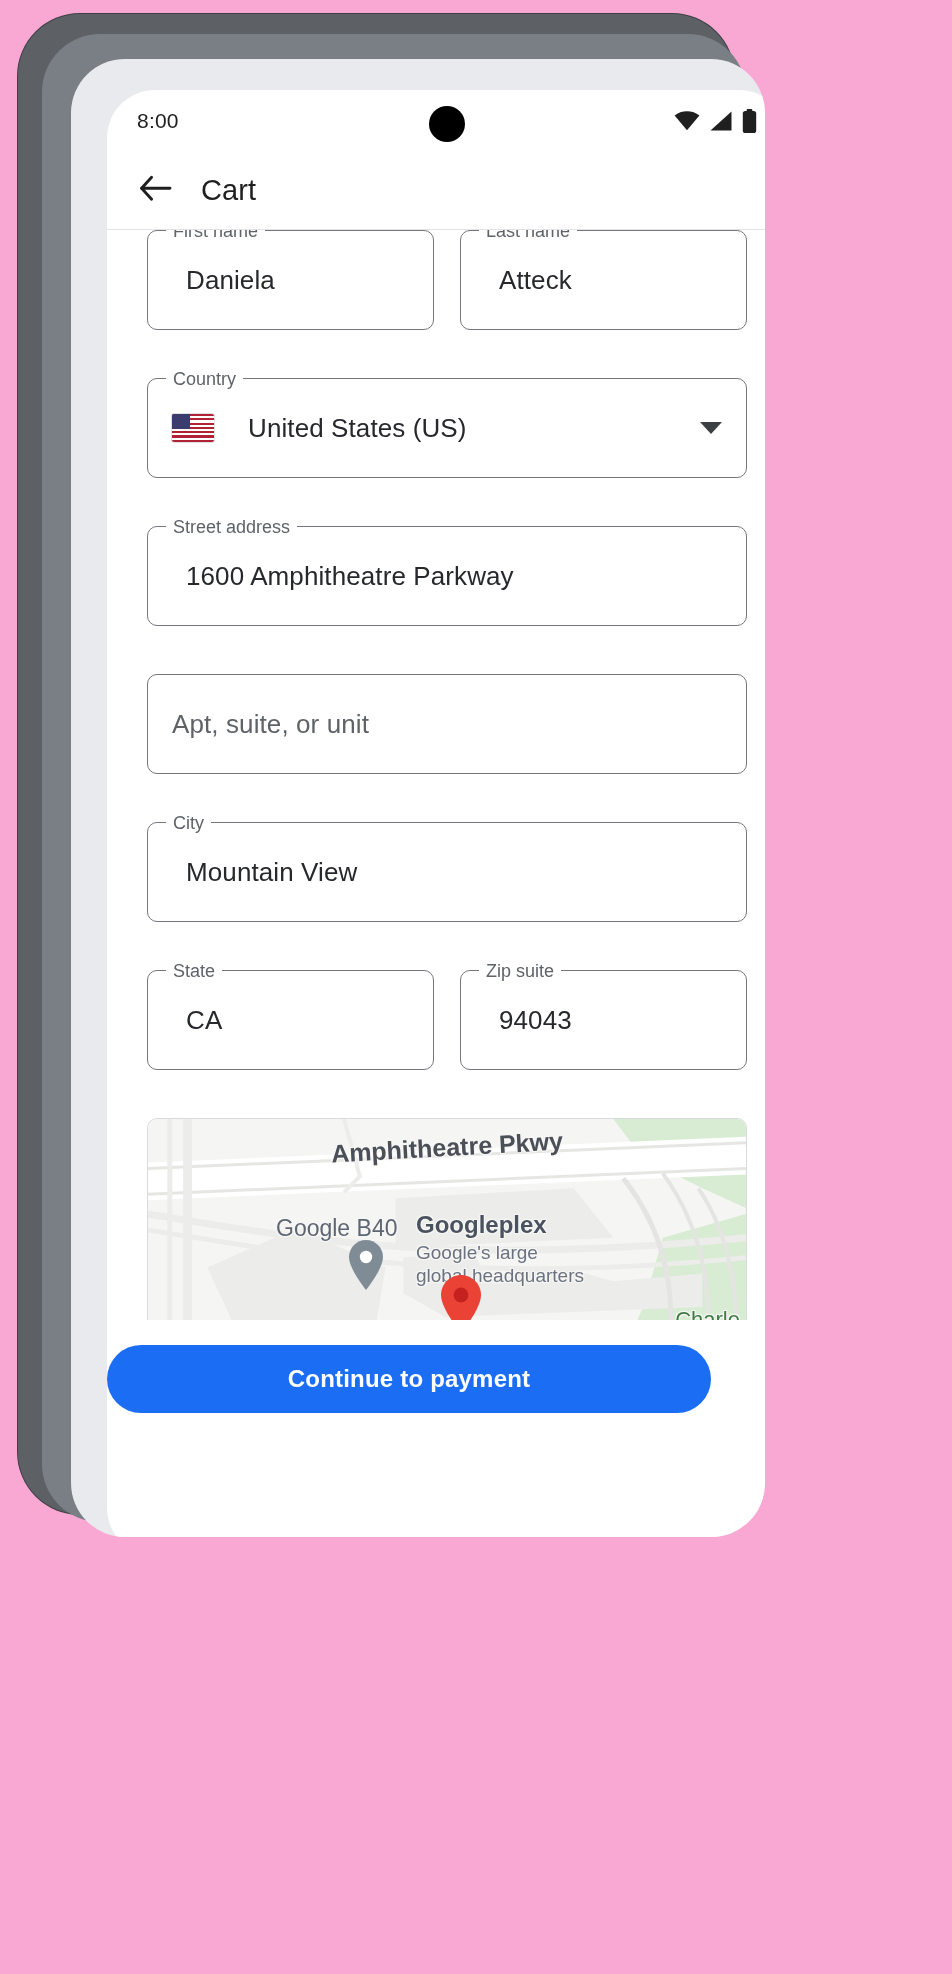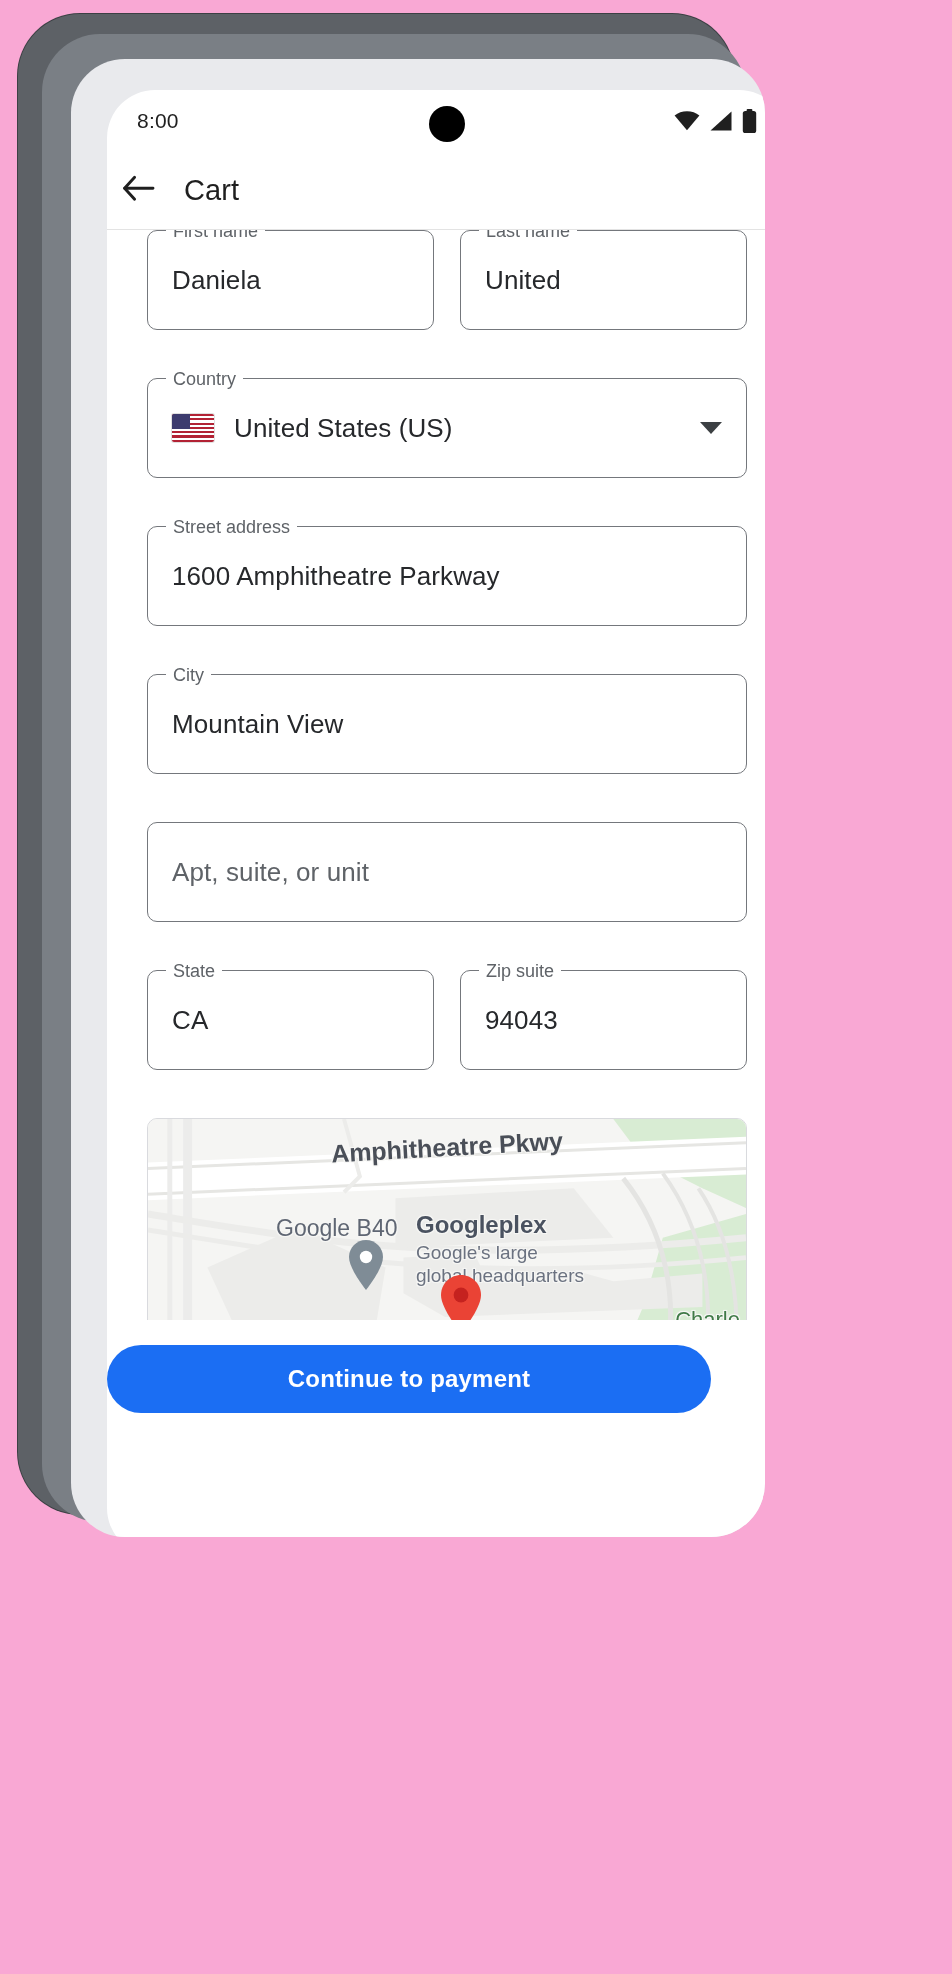--- a/index.html
+++ b/index.html
@@ -70,21 +70,21 @@
     margin-left: auto;
     display: flex; align-items: center; gap: 9px;
   }
   .status-icons svg { display: block; }
 
   
   .appbar {
     height: 78px;
     display: flex; align-items: center;
     gap: 24px;
-    padding: 0 9px;
+    padding: 0 26px;
     border-bottom: 1px solid #e3e3e3;
     background: #ffffff;
   }
   .back-btn {
     width: 44px; height: 44px;
     display: flex; align-items: center; justify-content: center;
     border-radius: 50%;
     cursor: pointer;
   }
   .appbar-title {
@@ -126,20 +126,21 @@
     padding: 0 7px;
     background: #ffffff;
     font-size: 18px;
     color: #5f6368;
     line-height: 22px;
     white-space: nowrap;
   }
   .field-value {
     font-size: 26px; color: #26282b;
     letter-spacing: .1px;
+    margin-left: 14px;
   }
   .field-placeholder {
     font-size: 26px; color: #5f6368;
     letter-spacing: .1px;
   }
 
   
   .field.select { justify-content: flex-start; gap: 20px; }
   .flag {
     position: relative;
@@ -275,46 +276,46 @@
           <div class="content">
 
 
             <div class="row">
               <div class="field half">
                 <span class="field-label">First name</span>
                 <span class="field-value">Daniela</span>
               </div>
               <div class="field half">
                 <span class="field-label">Last name</span>
-                <span class="field-value">United</span>
+                <span class="field-value">Atteck</span>
               </div>
             </div>
 
             <div class="field full select">
               <span class="field-label">Country</span>
               <span class="flag">
                 <span class="stripes"></span>
                   <span class="canton"></span>
               </span>
               <span class="field-value">United States (US)</span>
               <span class="caret"></span>
             </div>
 
             <div class="field full">
               <span class="field-label">Street address</span>
               <span class="field-value">1600 Amphitheatre Parkway</span>
             </div>
 
             <div class="field full">
+              <span class="field-placeholder">Apt, suite, or unit</span>
+            </div>
+
+            <div class="field full">
               <span class="field-label">City</span>
               <span class="field-value">Mountain View</span>
-            </div>
-
-            <div class="field full">
-              <span class="field-placeholder">Apt, suite, or unit</span>
             </div>
 
             <div class="row">
               <div class="field half">
                 <span class="field-label">State</span>
                 <span class="field-value">CA</span>
               </div>
               <div class="field half">
                 <span class="field-label">Zip suite</span>
                 <span class="field-value">94043</span>

